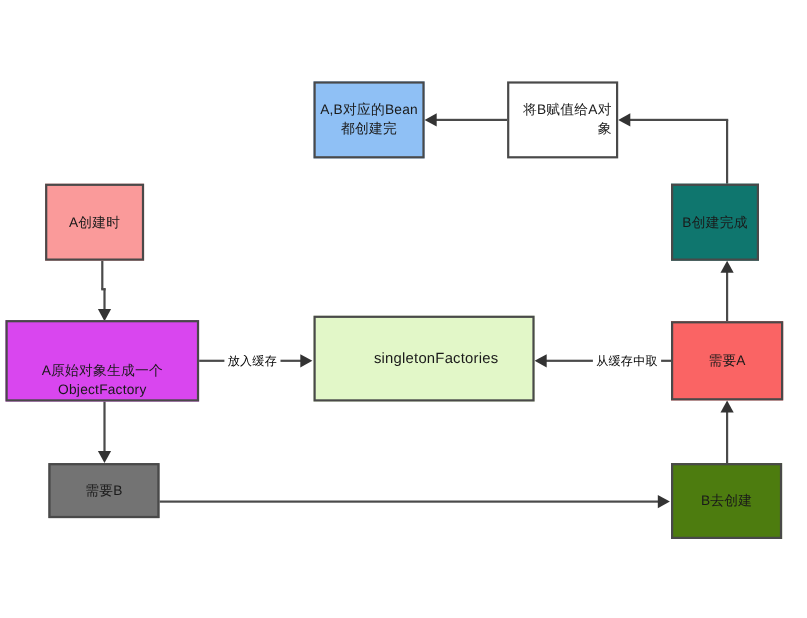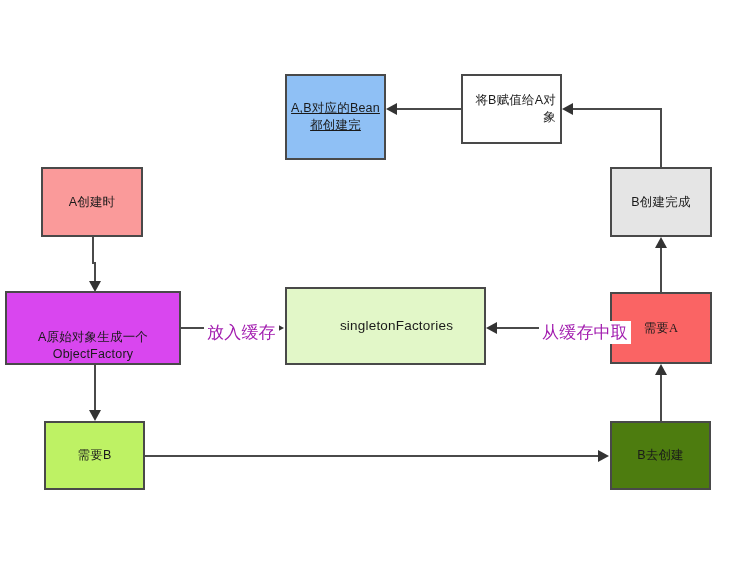--- a/index.html
+++ b/index.html
@@ -30,56 +30,54 @@
     color: #1a1a1a;
     letter-spacing: 0.2px;
     z-index: 3;
   }
   .node span {
     display: block;
     padding: 0 4px;
   }
   
   #node-beans-created {
-    left: 285px; top: 74px; width: 101px; height: 86px;
+    left: 285px; top: 74px; width: 101px; height: 70px;
     background: #8fc0f5;
-    text-decoration: underline;
   }
   #node-assign-b-to-a {
     left: 461px; top: 74px; width: 101px; height: 70px;
     background: #ffffff;
     text-align: right;
   }
   #node-a-creating {
-    left: 41px; top: 167px; width: 102px; height: 70px;
+    left: 41px; top: 167px; width: 90px; height: 70px;
     background: #fa9a9a;
   }
   #node-b-created {
-    left: 610px; top: 167px; width: 102px; height: 70px;
-    background: #e5e5e5;
+    left: 610px; top: 167px; width: 80px; height: 70px;
+    background: #0f766e;
   }
   #node-a-objectfactory {
     left: 5px; top: 291px; width: 176px; height: 74px;
     background: #d946ef;
     align-items: flex-end;
   }
   #node-singleton-factories {
     left: 285px; top: 287px; width: 201px; height: 78px;
     background: #e2f7c8;
     font-size: 13.5px;
     padding-left: 22px;
   }
   #node-need-a {
     left: 610px; top: 292px; width: 102px; height: 72px;
     background: #fa6464;
-    font-family: Liberation Serif, serif;
   }
   #node-need-b {
-    left: 44px; top: 421px; width: 101px; height: 69px;
-    background: #bef264;
+    left: 44px; top: 421px; width: 101px; height: 50px;
+    background: #737373;
   }
   #node-b-to-create {
     left: 610px; top: 421px; width: 101px; height: 69px;
     background: #4d7c0f;
   }
 
   
   .edge {
     position: absolute;
     background: #4a4a4a;
@@ -110,22 +108,22 @@
     border-top: 11px solid #333333;
   }
   .arrowhead.up {
     border-left: 6px solid transparent;
     border-right: 6px solid transparent;
     border-bottom: 11px solid #333333;
   }
 
   .edge-label {
     position: absolute;
-    font-size: 17px;
-    color: #a21caf;
+    font-size: 11px;
+    color: #000000;
     background: #ffffff;
     padding: 0 3px;
     white-space: nowrap;
     z-index: 4;
     letter-spacing: 0.2px;
     text-align: center;
   }
 </style>
 </head>
 <body>

